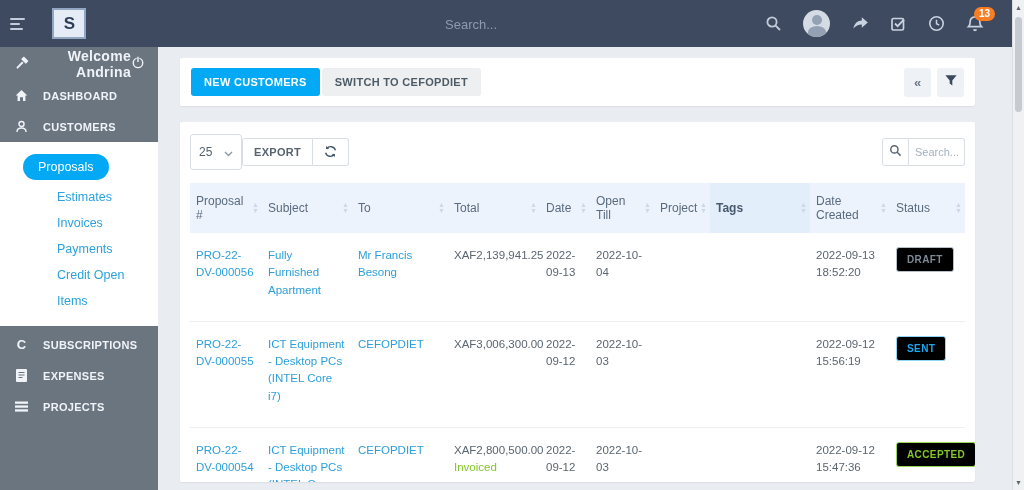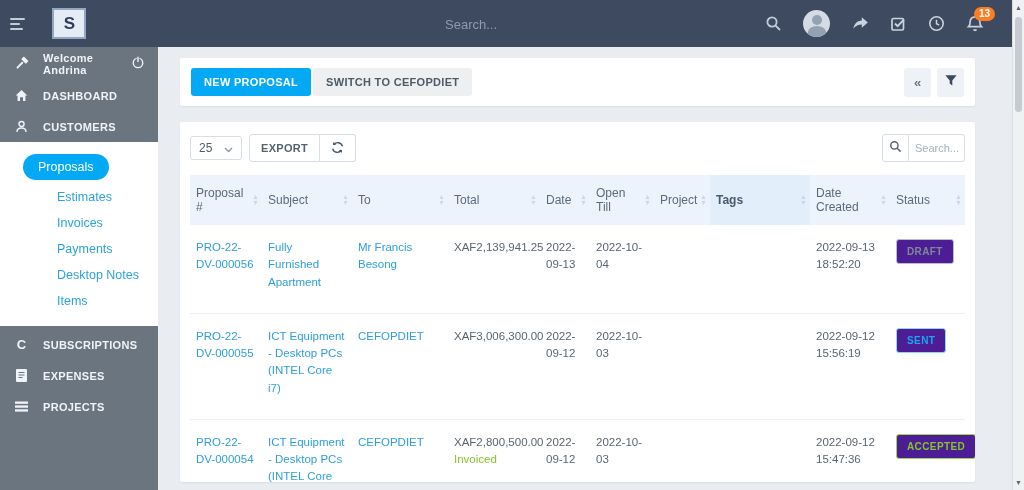--- a/index.html
+++ b/index.html
@@ -23,45 +23,45 @@
   .avatar .body { position:absolute; left:4.5px; top:16px; width:18px; height:12px; border-radius:50% 50% 0 0; background:#93a1b3; }
   .noti-badge { position:absolute; top:-8px; right:-11px; background:#fb7e23; color:#fff; font-size:10px; font-weight:bold;
                 border-radius:8px; padding:1px 5px; line-height:12px; }
 
   
   .sidebar { position:absolute; left:0; top:47px; width:158px; height:443px; background:#6b7580; color:#eef1f5; }
   .side-row { display:flex; align-items:center; height:31px; padding-left:13px; cursor:pointer; }
   .side-row .ic { width:17px; display:flex; justify-content:center; margin-right:13px; flex:none; }
   .side-row .lbl { font-size:11px; font-weight:bold; letter-spacing:.3px; color:#f0f3f7; }
   .welcome-row { height:33px; }
-  .welcome-row .lbl { font-size:11px; }
+  .welcome-row .lbl { font-size:14px;text-align:right; }
   .welcome-row .power { margin-left:auto; margin-right:13px; }
   .sales-row .chev { margin-left:auto; margin-right:13px; }
   .submenu { background:#ffffff; padding:9px 0 12px 0; }
   .submenu .sub-item { display:block; font-size:12.5px; color:#2ba2dc; padding:6px 0 6px 37px; cursor:pointer; text-decoration:none;margin-left:20px; }
   .submenu .pill { display:inline-block; margin:3px 0 4px 23px; padding:6px 15px; background:#03a9f4; color:#fff; border-radius:15px; font-size:12.5px; cursor:pointer; }
 
   
   .main { position:absolute; left:158px; top:47px; width:866px; height:443px; }
   .card { background:#fff; width:795px; margin-left:22px; border-radius:2px; box-shadow:0 1px 2px rgba(0,0,0,.06); }
   .toolbar-card { margin-top:11px; height:48px; display:flex; align-items:center; padding:0 11px; }
   .btn { display:inline-block; border:none; border-radius:3px; font-family:"Liberation Sans",sans-serif; font-size:11px; font-weight:bold;
          letter-spacing:.3px; padding:8px 13px; cursor:pointer; }
   .btn-primary { background:#03a9f4; color:#fff; }
   .btn-light { background:#edeff1; color:#4c5b66; margin-left:2px; }
   .toolbar-right { margin-left:auto; display:flex; gap:6px; }
   .sq-btn { width:27px; height:29px; background:#eef1f5; border:none; border-radius:3px; cursor:pointer; display:flex; align-items:center; justify-content:center;
             color:#6d7987; font-size:13px; font-weight:bold; font-family:"Liberation Sans",sans-serif; }
 
   .table-card { margin-top:16px; padding:12px 10px 0 10px; height:360px; overflow:hidden; }
   .controls { display:flex; align-items:center; margin-bottom:13px; }
-  .select-box { width:52px; height:24px; border:1px solid #d8dee4; border-radius:3px; display:flex; align-items:center; padding:0 8px; cursor:pointer; background:#fff; }
+  .select-box { width:52px; height:36px; border:1px solid #d8dee4; border-radius:3px; display:flex; align-items:center; padding:0 8px; cursor:pointer; background:#fff; }
   .select-box .val { font-size:12px; color:#52606c; }
   .select-box .chev { margin-left:auto; }
-  .btn-group { display:flex; margin-left:7px; }
+  .btn-group { display:flex; }
   .ctrl-btn { height:28px; background:#fff; border:1px solid #d8dee4; font-size:11px; font-weight:bold; color:#56636f; letter-spacing:.3px;
               padding:0 11px; cursor:pointer; font-family:"Liberation Sans",sans-serif; display:flex; align-items:center; }
   .ctrl-btn.first { border-radius:3px 0 0 3px; }
   .ctrl-btn.last { border-radius:0 3px 3px 0; border-left:none; }
   .controls-right { margin-left:auto; display:flex; align-items:center; }
   .search-btn { width:27px; height:28px; border:1px solid #d8dee4; border-radius:3px 0 0 3px; background:#fff; display:flex; align-items:center; justify-content:center; cursor:pointer; }
   .tbl-search { width:56px; height:28px; border:1px solid #d8dee4; border-left:none; border-radius:0 3px 3px 0; padding:0 6px; font-size:11px;
                 color:#5a6673; outline:none; font-family:"Liberation Sans",sans-serif; }
   .tbl-search::placeholder { color:#a3b1bf; }
 
@@ -70,21 +70,21 @@
   col.c-open{width:64px} col.c-proj{width:56px} col.c-tags{width:100px} col.c-created{width:80px} col.c-status{width:75px}
   th { background:#ecf3fd; font-size:12px; font-weight:500; color:#5a6a7e; text-align:left; padding:11px 14px 11px 6px; vertical-align:middle;
        position:relative; height:45px; cursor:pointer; }
   th.th-tags { background:#e3eefb; font-weight:bold; color:#4a5a6e; }
   .sort { position:absolute; right:3px; top:50%; transform:translateY(-50%); display:flex; flex-direction:column; line-height:6px; font-size:7px; color:#ccd8ea; }
   td { font-size:11.5px; color:#5a6570; padding:14px 6px 22px 6px; vertical-align:top; border-top:1px solid #edf0f3; line-height:1.5; }
   tr:first-child td { border-top:none; }
   a.cell-link { color:#2d9fd9; text-decoration:none; cursor:pointer; }
   .total-val { white-space:nowrap; }
   .invoiced { color:#84c529; }
-  .badge { display:inline-block; border:1px solid; border-radius:3px; padding:4px 10px; font-size:10px; font-weight:bold; letter-spacing:.4px; white-space:nowrap; background:#4c1d95; }
+  .badge { display:inline-block; border:1px solid; border-radius:3px; padding:4px 10px; font-size:10px; font-weight:bold; letter-spacing:.4px; white-space:nowrap; background:#000000; }
   .badge.draft { color:#7d8a96; border-color:#b7c0c8; }
   .badge.sent { color:#19a7ee; border-color:#8fd7f7; }
   .badge.accepted { color:#84c529; border-color:#9ed455; }
 
   
   .vscroll { position:absolute; right:0; top:0; width:12px; height:490px; background:#f0f1f3; border-left:1px solid #dcdfe3; z-index:9; }
   .vscroll .arr { position:absolute; left:0; width:11px; text-align:center; font-size:7px; color:#5d6670; cursor:pointer; }
   .vscroll .up { top:4px; } .vscroll .down { bottom:4px; }
   .vscroll .thumb { position:absolute; left:2px; top:17px; width:7px; height:95px; background:#c6cbd2; border-radius:4px; cursor:pointer; }
 </style>
@@ -177,21 +177,21 @@
     </span>
     <span class="lbl">CUSTOMERS</span>
   </div>
 
 
   <div class="submenu">
     <span class="pill">Proposals</span>
     <a class="sub-item">Estimates</a>
     <a class="sub-item">Invoices</a>
     <a class="sub-item">Payments</a>
-    <a class="sub-item">Desktop Notes</a>
+    <a class="sub-item">Credit Open</a>
     <a class="sub-item">Items</a>
   </div>
 
   <div class="side-row" style="margin-top:3px;">
     <span class="ic" style="font-weight:800;font-size:13px;color:#f0f3f7;">C</span>
     <span class="lbl">SUBSCRIPTIONS</span>
   </div>
 
   <div class="side-row">
     <span class="ic">
@@ -217,21 +217,21 @@
 
   <div class="side-row">
     
     
   </div>
 </div>
 
 <div class="main">
 
   <div class="card toolbar-card">
-    <button class="btn btn-primary">NEW PROPOSAL</button>
+    <button class="btn btn-primary">NEW CUSTOMERS</button>
     <button class="btn btn-light">SWITCH TO CEFOPDIET</button>
     <div class="toolbar-right">
       <button class="sq-btn">«</button>
       <button class="sq-btn">
         <span>
           <svg width="14" height="13" viewBox="0 0 15 13">
               <path d="M1.5 1h12l-4.6 5.6v5.2L6.1 9.6V6.6z" fill="#3b4a5e"></path>
             </svg>
         </span>
       </button>

